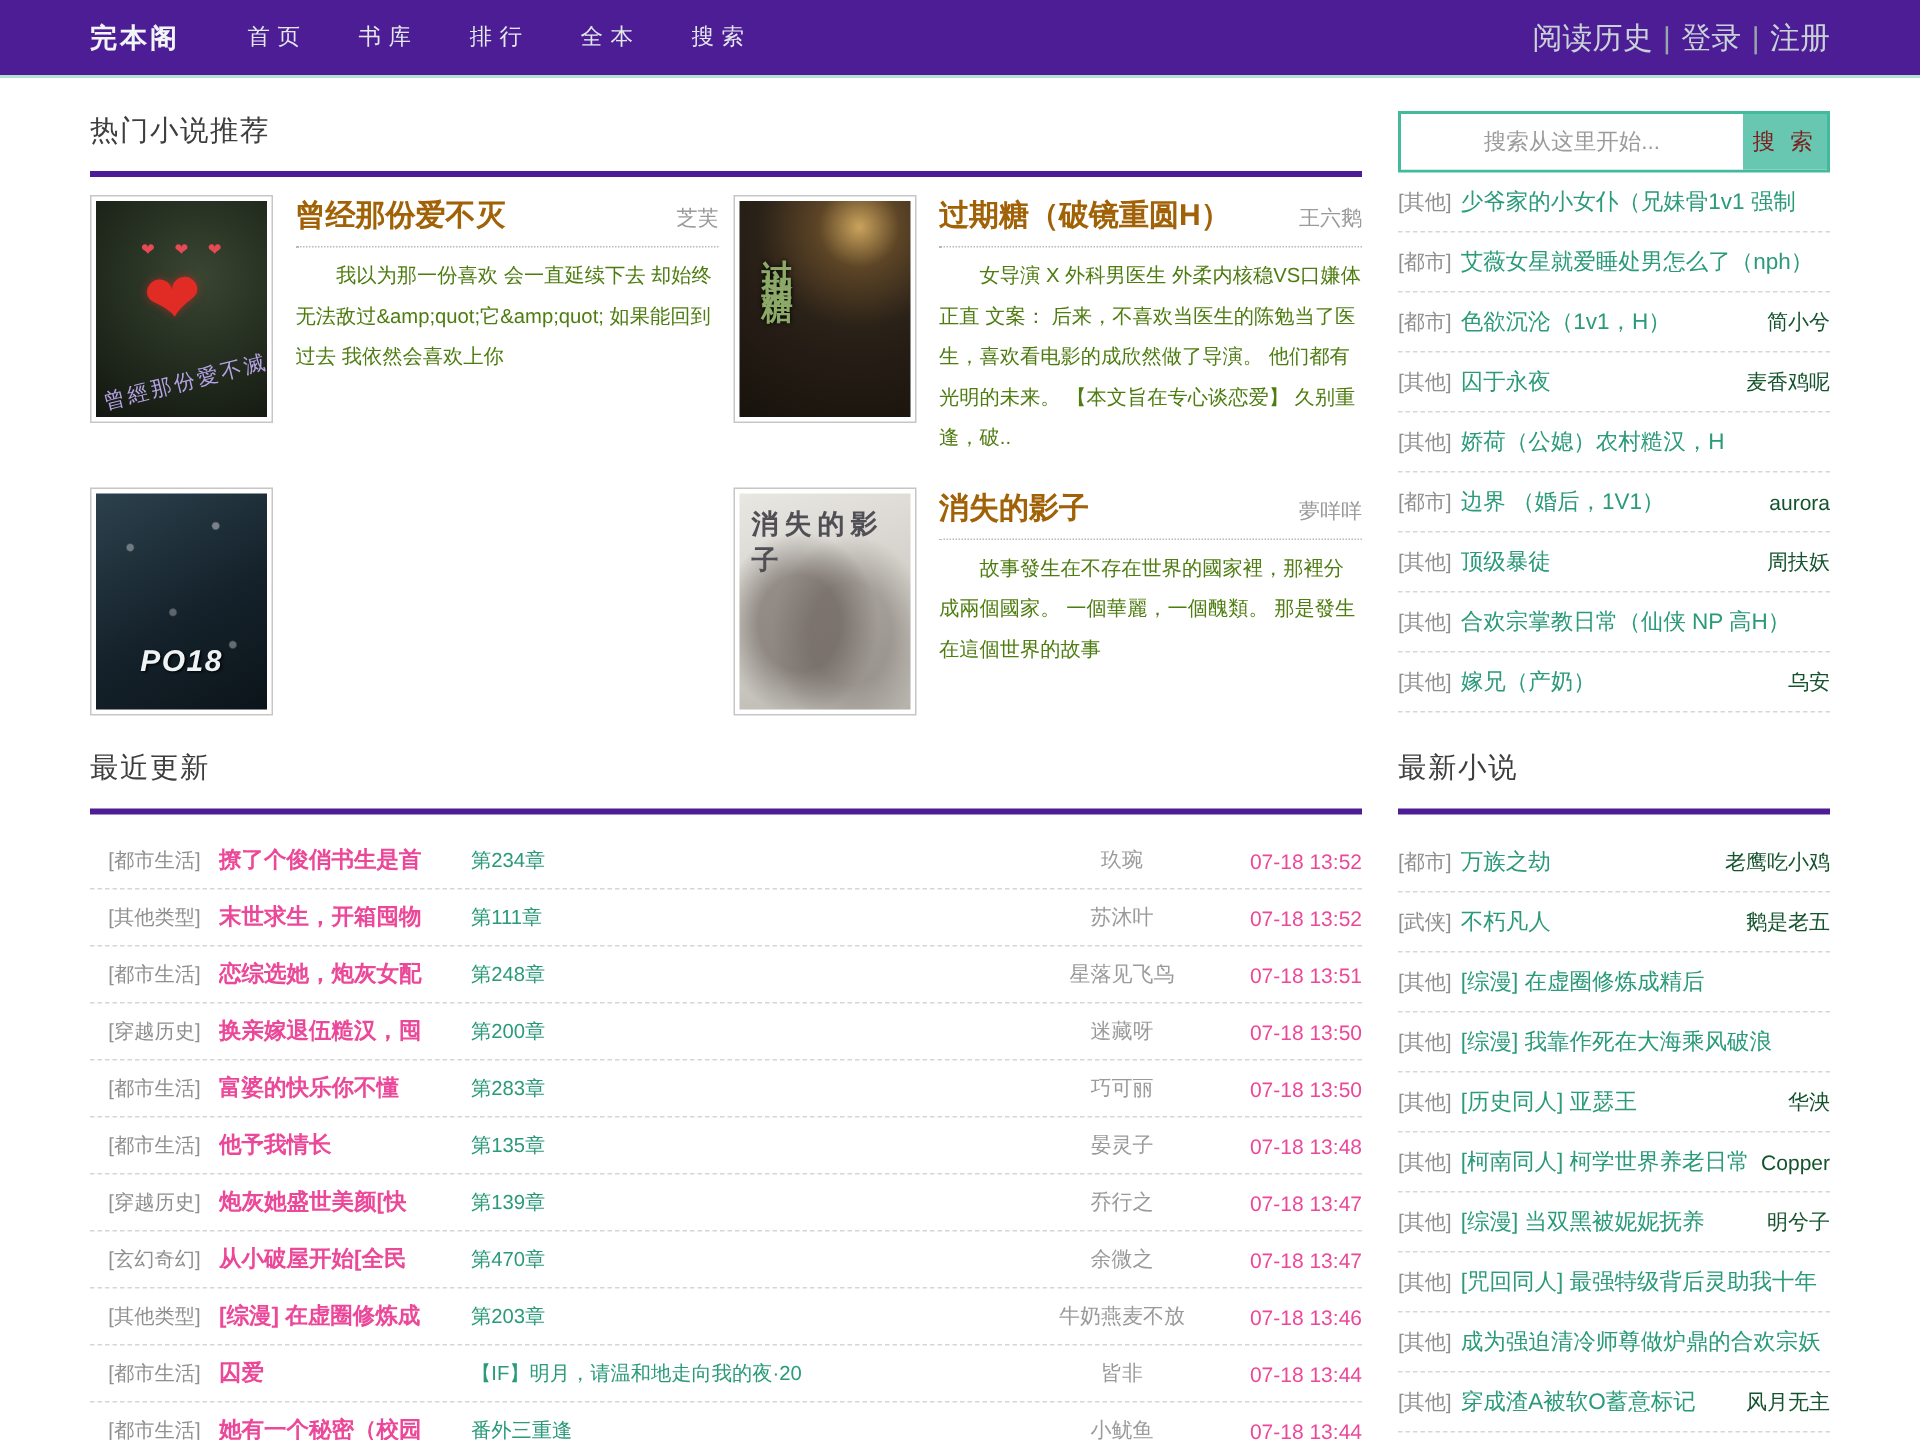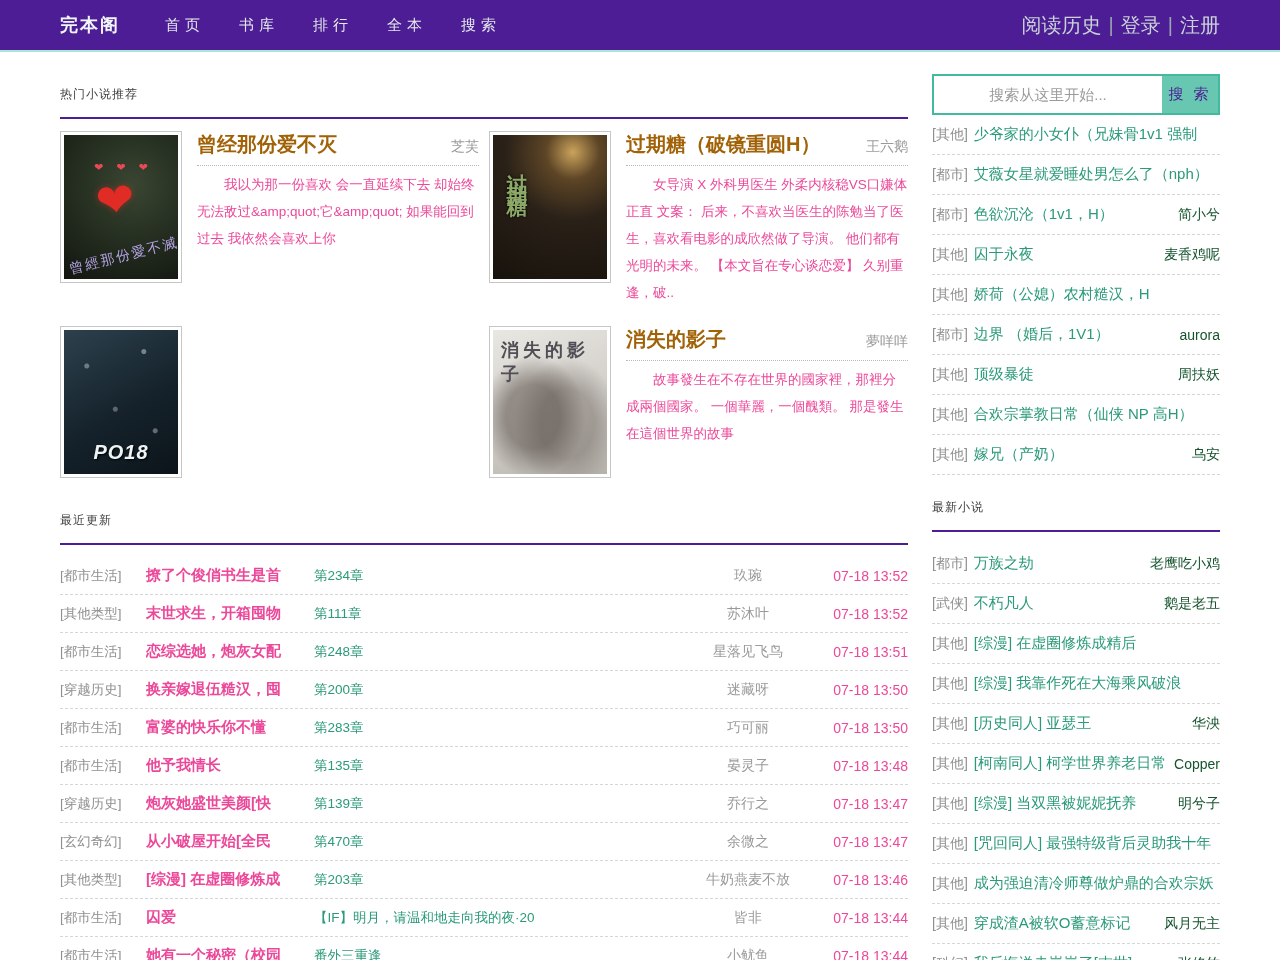--- a/index.html
+++ b/index.html
@@ -15,77 +15,77 @@
   .nav-links a { color:#e3e8ea; font-size:15px; letter-spacing:5px; padding:0 17px; line-height:52px; display:block; }
   .nav-right { color:#c9d2d6; font-size:20px; }
   .nav-right a { color:#c9d2d6; }
   .nav-right .sep { margin:0 7px; color:#9aa6ab; }
 
   
   .page { width:1160px; margin:0 auto; display:flex; gap:24px; }
   .col-left { width:848px; flex:none; }
   .col-right { width:288px; flex:none; }
 
-  h2.sec-title { font-size:12px; font-weight:400; color:#3e3e3e; padding:34px 0 14px;
-    border-bottom:2px solid #4c1d95; margin-bottom:12px; letter-spacing:1px; }
+  h2.sec-title { font-size:19px; font-weight:400; color:#3e3e3e; padding:22px 0 14px;
+    border-bottom:4px solid #4c1d95; margin-bottom:12px; letter-spacing:1px; }
 
   
   .book-grid { display:grid; grid-template-columns:1fr 1fr; column-gap:10px; row-gap:20px; }
   .book-card { display:flex; gap:15px; }
   .cover { width:122px; height:152px; flex:none; border:1px solid #c6c6c6; padding:3px; background:#fff; }
   .cover-art { width:100%; height:100%; position:relative; overflow:hidden; }
   .book-info { flex:1; min-width:0; }
   .title-row { display:flex; align-items:baseline; border-bottom:1px dotted #b9b9b9; padding-bottom:7px; }
   .book-title { color:#a16207; font-size:20px; font-weight:bold; flex:1; white-space:nowrap; overflow:hidden; }
   .book-author { color:#9a9a9a; font-size:14px; flex:none; }
-  .book-desc { color:#ec4899; font-size:13.5px; line-height:27px; text-indent:2em; margin-top:5px;
+  .book-desc { color:#4d7c0f; font-size:13.5px; line-height:27px; text-indent:2em; margin-top:5px;
     display:-webkit-box; -webkit-line-clamp:5; -webkit-box-orient:vertical; overflow:hidden; }
 
   
   .art-heart { background:radial-gradient(circle at 60% 35%, #3a4632 0%, #222b1e 55%, #12160f 100%); }
   .mini-hearts { position:absolute; top:26px; left:30px; color:#e84a55; font-size:11px; letter-spacing:5px; }
   .big-heart { position:absolute; top:38px; left:32px; color:#e02c25; font-size:46px; transform:rotate(-6deg);
     text-shadow:0 0 6px rgba(224,44,37,.5); }
   .caption-tilt { position:absolute; bottom:14px; left:4px; color:#b4a3e4; font-size:14px;
     transform:rotate(-14deg); letter-spacing:2px; white-space:nowrap; }
   .art-night { background:radial-gradient(circle at 70% 12%, #caa35c 0%, #5d4526 18%, #2a2118 45%, #17120c 100%); }
   .caption-vert { position:absolute; top:22px; left:10px; writing-mode:vertical-rl; color:#8ca968;
     font-size:21px; letter-spacing:10px; font-weight:bold; text-shadow:0 0 3px #000; }
   .art-ice { background:
       radial-gradient(circle at 20% 25%, rgba(255,255,255,.35) 0 2px, transparent 3px),
       radial-gradient(circle at 70% 15%, rgba(255,255,255,.4) 0 2px, transparent 3px),
       radial-gradient(circle at 45% 55%, rgba(255,255,255,.3) 0 2px, transparent 3px),
       radial-gradient(circle at 80% 70%, rgba(255,255,255,.35) 0 2px, transparent 3px),
       linear-gradient(150deg, #2c414d 0%, #15222b 55%, #0c141a 100%); }
-  .caption-po { position:absolute; bottom:10px; left:0; right:0; text-align:center; color:#eef3f5;
+  .caption-po { position:absolute; bottom:20px; left:0; right:0; text-align:center; color:#eef3f5;
     font-size:20px; font-style:italic; font-weight:bold; text-shadow:1px 1px 2px #000; letter-spacing:1px; }
   .art-shadow { background:
       radial-gradient(ellipse at 35% 60%, rgba(90,80,75,.55) 0 26%, transparent 50%),
       radial-gradient(ellipse at 65% 65%, rgba(110,100,95,.45) 0 26%, transparent 50%),
       linear-gradient(160deg, #e9e7e2 0%, #cfccc6 60%, #b5b2ab 100%); }
   .caption-top { position:absolute; top:8px; left:8px; color:#4f4f55; font-size:18px; letter-spacing:4px;
     font-weight:bold; }
 
   
   .recent-list { list-style:none; }
   .recent-list li { display:flex; align-items:center; padding:9px 0; border-bottom:1px dashed #d6d6d6; }
-  .rcat { width:86px; flex:none; color:#8f8f8f; font-size:13.5px; }
+  .rcat { width:86px; flex:none; color:#8f8f8f; font-size:13.5px;text-align:center; }
   .rtitle { width:168px; flex:none; color:#ec4899; font-size:15px; font-weight:bold;
     white-space:nowrap; overflow:hidden; }
   .rchap { flex:1; min-width:0; color:#2a9a79; font-size:13.5px; white-space:nowrap; overflow:hidden; }
   .rauthor { width:140px; flex:none; text-align:center; color:#9a9a9a; font-size:14px;
     white-space:nowrap; overflow:hidden; }
   .rtime { width:90px; flex:none; text-align:right; color:#ec4899; font-size:14px; }
 
   
   .search-box { margin-top:22px; display:flex; border:2px solid #43b99e; background:#fff; }
   .search-box input { flex:1; min-width:0; border:none; outline:none; padding:10px 12px; font-size:15px;
     color:#555; font-family:inherit;text-align:center; }
   .search-box input::placeholder { color:#9b9b9b; }
-  .search-box button { width:56px; flex:none; border:none; background:#68c7b1; color:#4c1d95; font-size:15px;
+  .search-box button { width:56px; flex:none; border:none; background:#68c7b1; color:#7f1d1d; font-size:15px;
     cursor:pointer; font-family:inherit; letter-spacing:3px; }
 
   .side-list { list-style:none; }
   .side-list li { display:flex; align-items:center; gap:6px; padding:10px 0; border-bottom:1px dashed #d6d6d6; }
   .scat { flex:none; color:#8f8f8f; font-size:14px; }
   .stitle { flex:1; min-width:0; color:#2a9a79; font-size:15px; white-space:nowrap; overflow:hidden; }
   .sauthor { flex:none; color:#14532d; font-size:14px; }
   .newest-sec h2.sec-title { padding-top:24px; }
 </style>
 </head>

